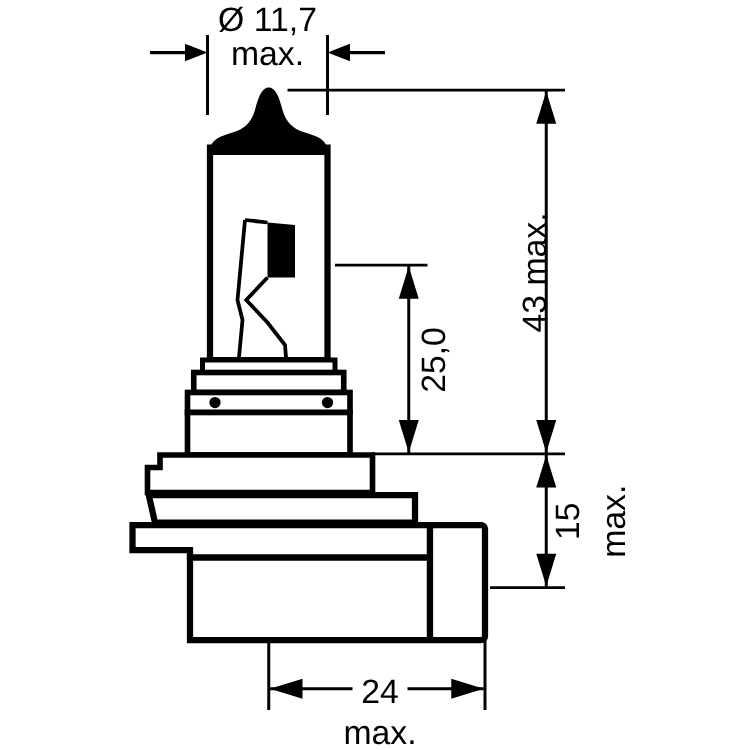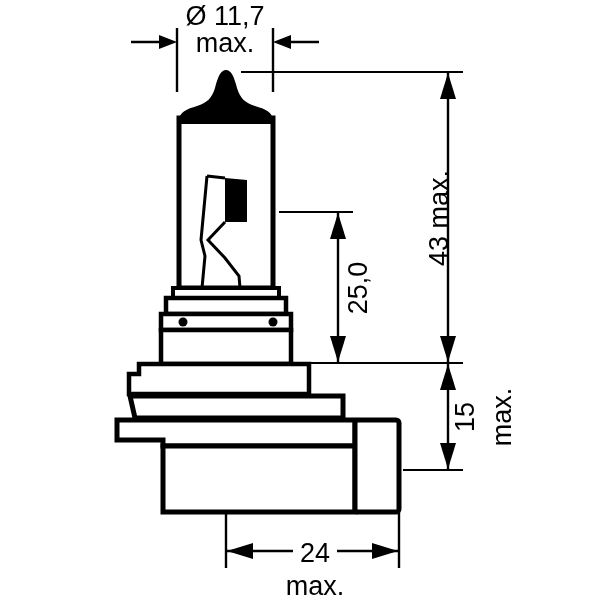--- a/index.html
+++ b/index.html
@@ -2,21 +2,21 @@
 <html><head>
 <meta charset="utf-8">
 <title>Technical Drawing</title>
 <style>
   html,body{margin:0;padding:0;background:#ffffff;}
   body{
     font-family:"Liberation Sans", sans-serif;
     width:600px;height:600px;overflow:hidden;
   }
   #stage{
-    position:relative;width:508px;height:600px;background:#ffffff;margin-left:11px;
+    position:relative;width:508px;height:600px;background:#ffffff;
   }
   #stage svg{display:block;}
   .dim-text{
     font-family:"Liberation Sans", sans-serif;
     font-size:27px;
     fill:#000000;
     font-weight:400;
   }
 </style>
 </head>

